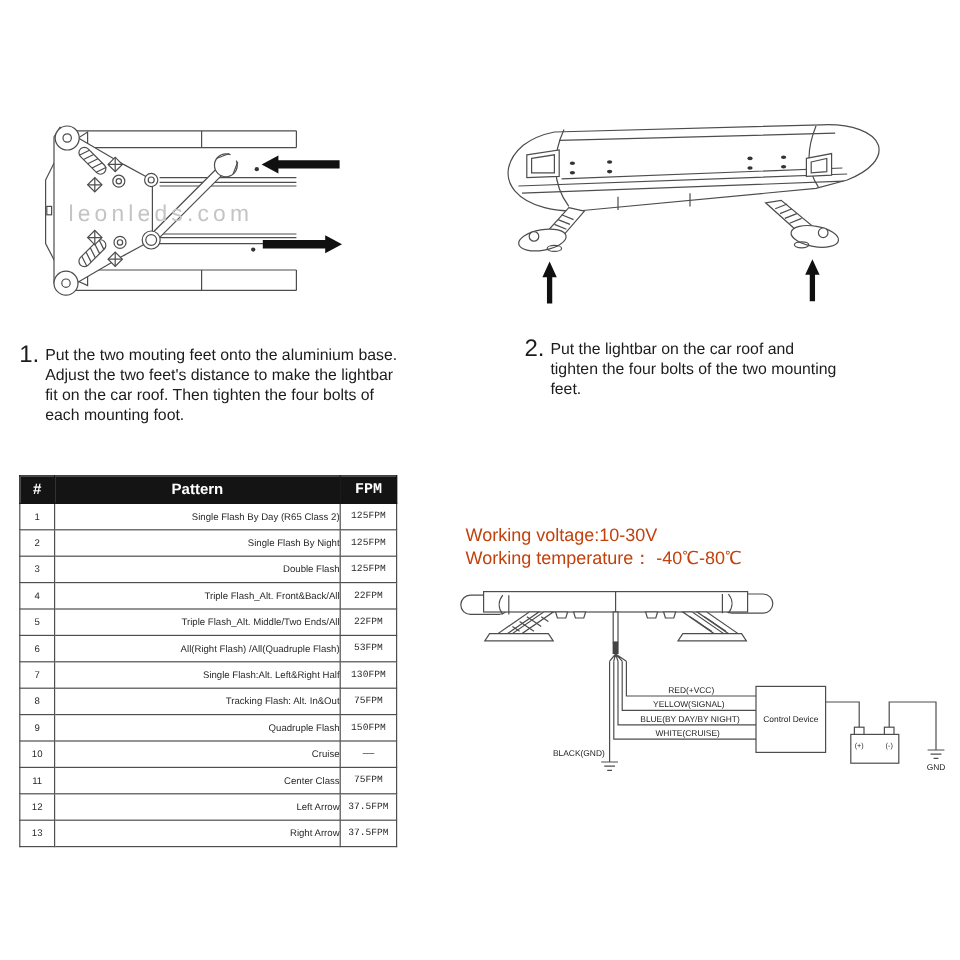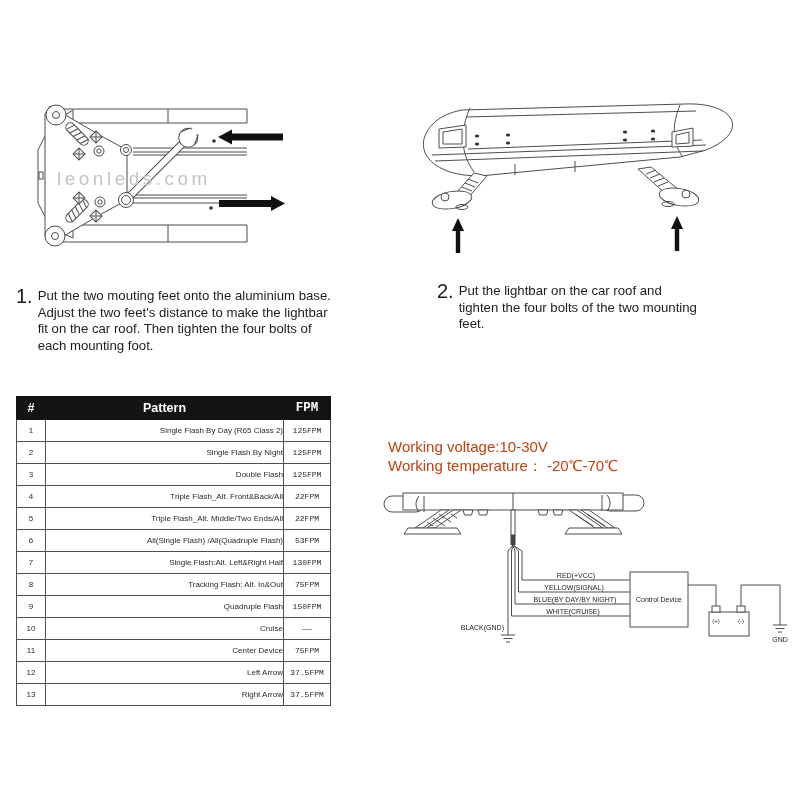--- a/index.html
+++ b/index.html
@@ -190,21 +190,21 @@
           <td class="col-pattern">Triple Flash_Alt. Front&amp;Back/All</td>
           <td class="col-fpm">22FPM</td>
         </tr>
         <tr>
           <td class="col-num">5</td>
           <td class="col-pattern">Triple Flash_Alt. Middle/Two Ends/All</td>
           <td class="col-fpm">22FPM</td>
         </tr>
         <tr>
           <td class="col-num">6</td>
-          <td class="col-pattern">All(Single Flash) /All(Quadruple Flash)</td>
+          <td class="col-pattern">All(Right Flash) /All(Quadruple Flash)</td>
           <td class="col-fpm">53FPM</td>
         </tr>
         <tr>
           <td class="col-num">7</td>
           <td class="col-pattern">Single Flash:Alt. Left&amp;Right Half</td>
           <td class="col-fpm">130FPM</td>
         </tr>
         <tr>
           <td class="col-num">8</td>
           <td class="col-pattern">Tracking Flash: Alt. In&amp;Out</td>
@@ -215,39 +215,39 @@
           <td class="col-pattern">Quadruple Flash</td>
           <td class="col-fpm">150FPM</td>
         </tr>
         <tr>
           <td class="col-num">10</td>
           <td class="col-pattern">Cruise</td>
           <td class="col-fpm">——</td>
         </tr>
         <tr>
           <td class="col-num">11</td>
-          <td class="col-pattern">Center Device</td>
+          <td class="col-pattern">Center Class</td>
           <td class="col-fpm">75FPM</td>
         </tr>
         <tr>
           <td class="col-num">12</td>
           <td class="col-pattern">Left Arrow</td>
           <td class="col-fpm">37.5FPM</td>
         </tr>
         <tr>
           <td class="col-num">13</td>
           <td class="col-pattern">Right Arrow</td>
           <td class="col-fpm">37.5FPM</td>
         </tr>
       </tbody>
   </table>
 
   <div class="specs">
     <div>Working voltage:10-30V</div>
-    <div>Working temperature：  -20℃-70℃</div>
+    <div>Working temperature：  -40℃-80℃</div>
   </div>
 
   <svg id="fig-wiring" class="fig" width="410" height="170" viewBox="0 0 410 170">
 
     <g>
       <rect class="lnw" x="1" y="13" width="40" height="16" rx="8"></rect>
       <rect class="lnw" x="219" y="12" width="42" height="16" rx="8"></rect>
       <rect class="lnw" x="20" y="10" width="220" height="17"></rect>
       <path class="ln" d="M41 13 V29 M219 12 V28 M130 10 V27 M36 13 C32 18 32 24 36 29 M224 12 C228 17 228 23 224 28"></path>
       <g>

